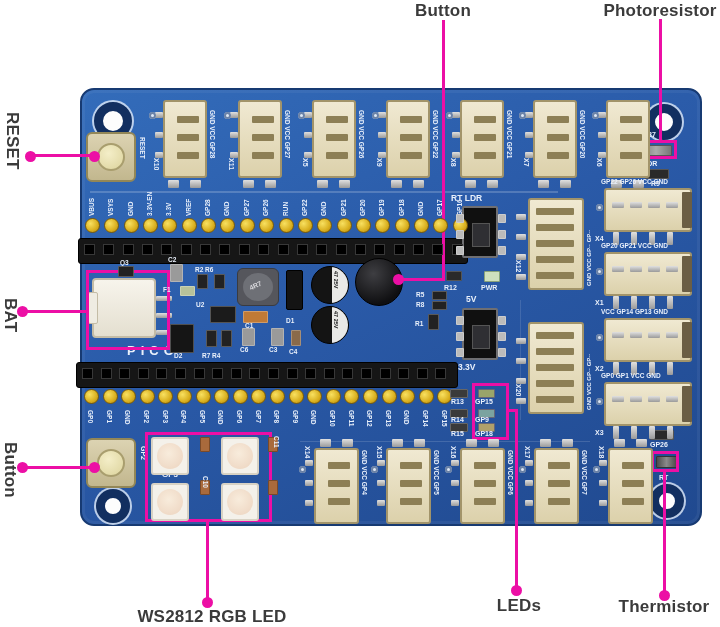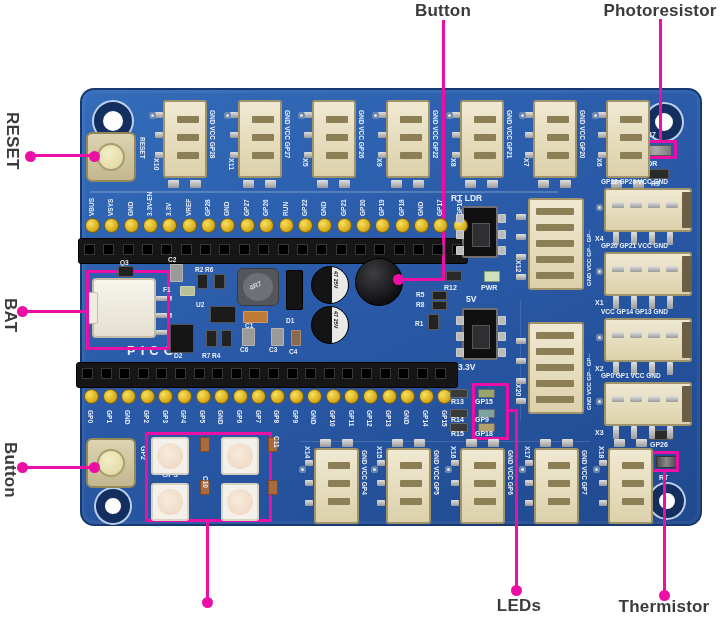--- a/index.html
+++ b/index.html
@@ -159,20 +159,21 @@
 
   <div class="magbox" style="left:472px;top:383px;width:37px;height:57px;"></div>
   <div class="mag" style="left:509px;top:409px;width:9px;height:3px;"></div>
   <div class="mag" style="left:515px;top:409px;width:3px;height:180px;"></div>
   <div class="dot" style="left:511px;top:585px;"></div>
   <div class="ann" style="left:489px;top:597px;width:60px;">LEDs</div>
 
   <div class="magbox" style="left:145px;top:432px;width:127px;height:90px;"></div>
   <div class="mag" style="left:206px;top:522px;width:3px;height:79px;"></div>
   <div class="dot" style="left:202px;top:597px;"></div>
+  <div class="ann" style="left:130px;top:608px;width:164px;">WS2812 RGB LED</div>
 
 <div class="ypin" style="left: 85px; top: 218px;"></div>
     <div class="hhole" style="left: 84px; top: 244px;"></div>
     <div class="silk vup" style="left: 88px; top: 178px; height: 38px; font-size: 6.5px;">VBUS</div>
     <div class="ypin" style="left: 104.35px; top: 218px;"></div>
     <div class="hhole" style="left: 103.35px; top: 244px;"></div>
     <div class="silk vup" style="left: 107.35px; top: 178px; height: 38px; font-size: 6.5px;">VSYS</div>
     <div class="ypin" style="left: 123.7px; top: 218px;"></div>
     <div class="hhole" style="left: 122.7px; top: 244px;"></div>
     <div class="silk vup" style="left: 126.7px; top: 178px; height: 38px; font-size: 6.5px;">GND</div>

